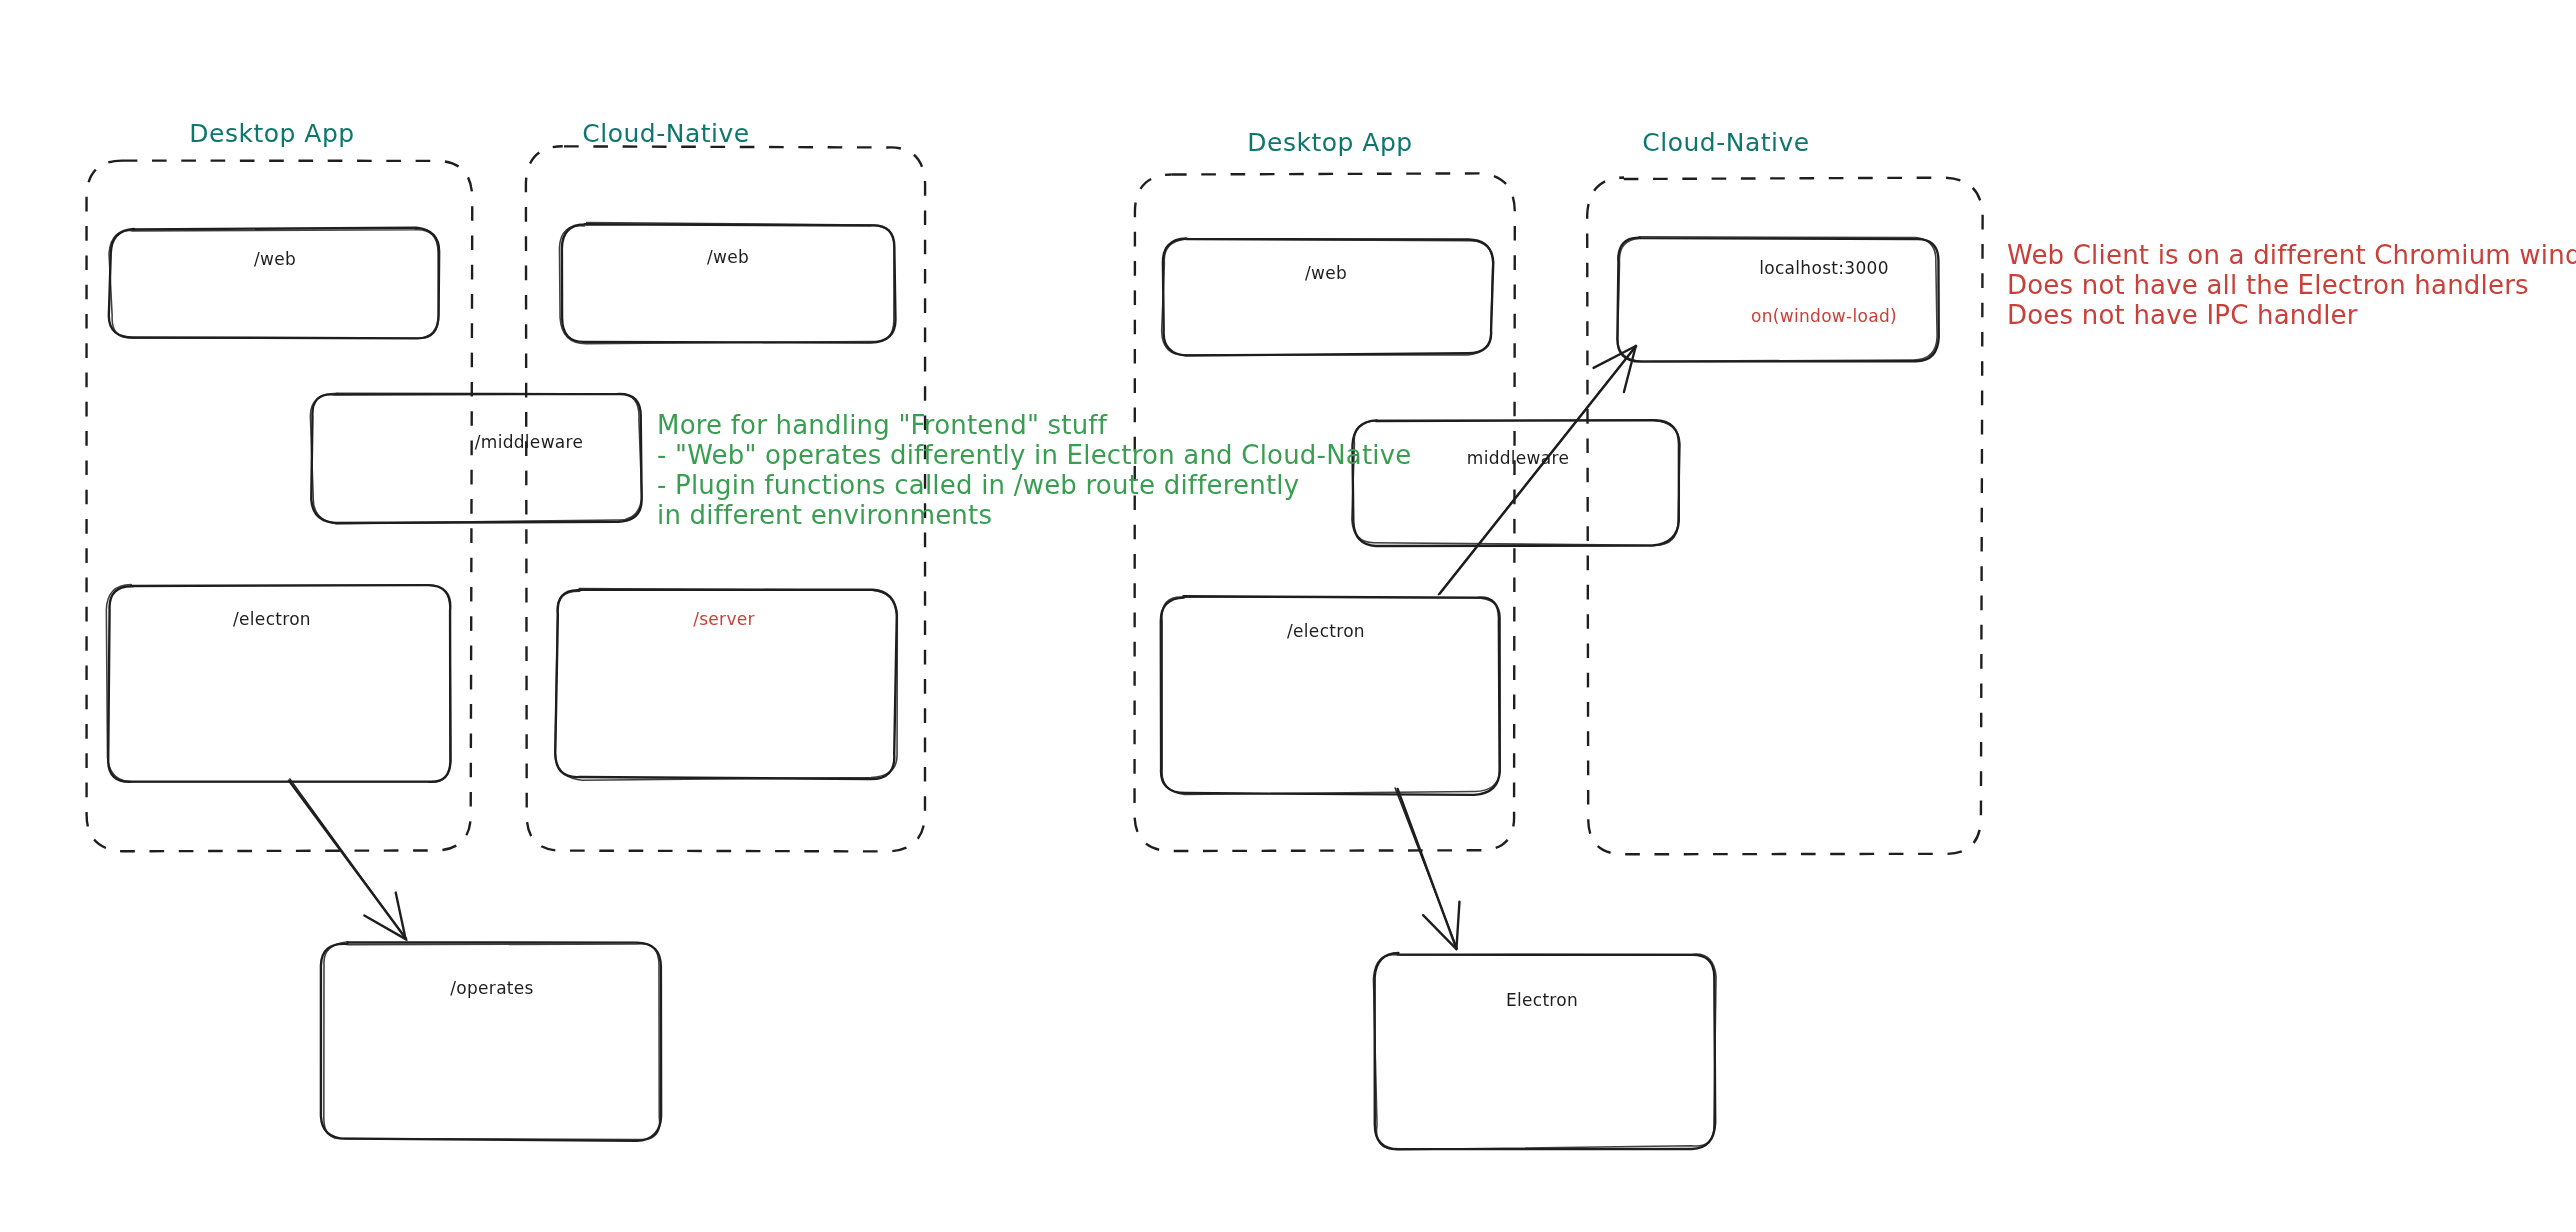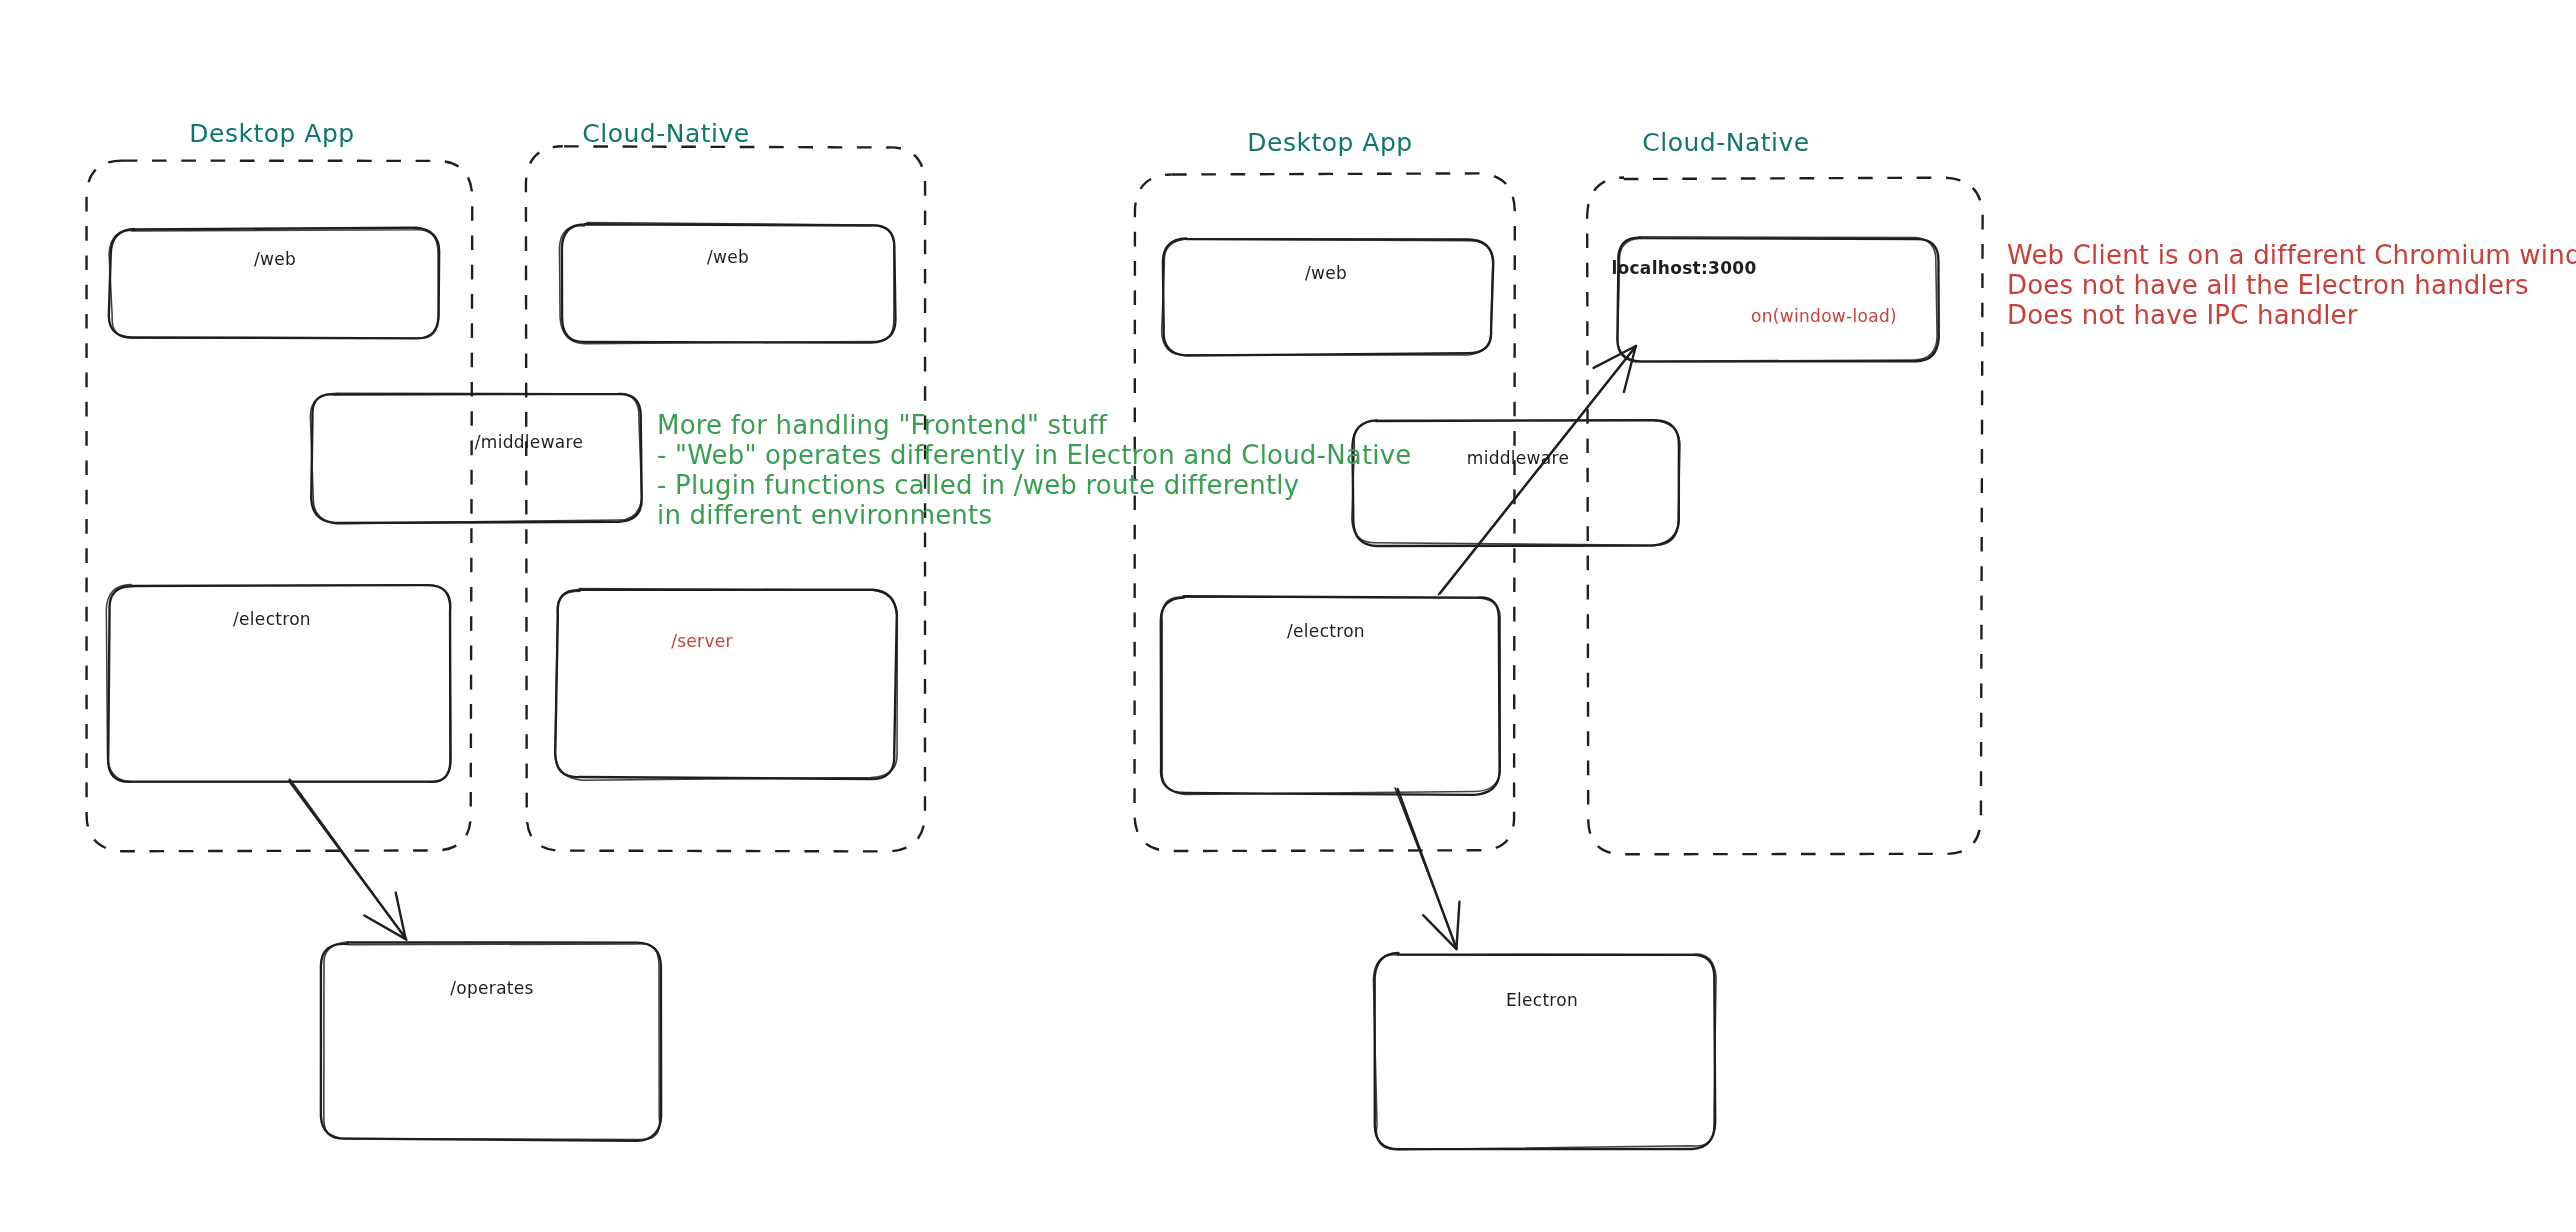--- a/index.html
+++ b/index.html
@@ -136,30 +136,30 @@
     </g>
   </svg>
 
 <div id="overlay">
     <div class="grp-label" style="left: 272px; top: 119px;">Desktop App</div>
     <div class="grp-label" style="left: 666px; top: 119px;">Cloud-Native</div>
     <div class="node-label" style="left: 275px; top: 249px;">/web</div>
     <div class="node-label" style="left: 728px; top: 247px;">/web</div>
     <div class="node-label" style="left: 499px; top: 432px; margin-left: 30px;">/middleware</div>
     <div class="node-label" style="left: 272px; top: 609px;">/electron</div>
-    <div class="node-label red" style="left: 702px; top: 609px; margin-top: 22px;">/server</div>
+    <div class="node-label red" style="left: 724px; top: 609px;">/server</div>
     <div class="node-label" style="left: 492px; top: 978px;">/operates</div>
     <div class="note green" style="left: 657px; top: 410px;">More for handling "Frontend" stuff
 - "Web" operates differently in Electron and Cloud-Native
 - Plugin functions called in /web route differently
 in different environments</div>
     <div class="grp-label" style="left: 1330px; top: 128px;">Desktop App</div>
     <div class="grp-label" style="left: 1726px; top: 128px;">Cloud-Native</div>
     <div class="node-label" style="left: 1326px; top: 263px;">/web</div>
-    <div class="node-label" style="left: 1684px; top: 258px; font-weight: bold;">localhost:3000</div>
+    <div class="node-label" style="left: 1824px; top: 258px;">localhost:3000</div>
     <div class="node-label red" style="left: 1824px; top: 306px;">on(window-load)</div>
     <div class="node-label" style="left: 1518px; top: 448px;">middleware</div>
     <div class="node-label" style="left: 1326px; top: 621px;">/electron</div>
     <div class="node-label" style="left: 1542px; top: 990px;">Electron</div>
     <div class="note red" style="left: 2007px; top: 240px;">Web Client is on a different Chromium window
 Does not have all the Electron handlers
 Does not have IPC handler</div>
   </div>
 
 

